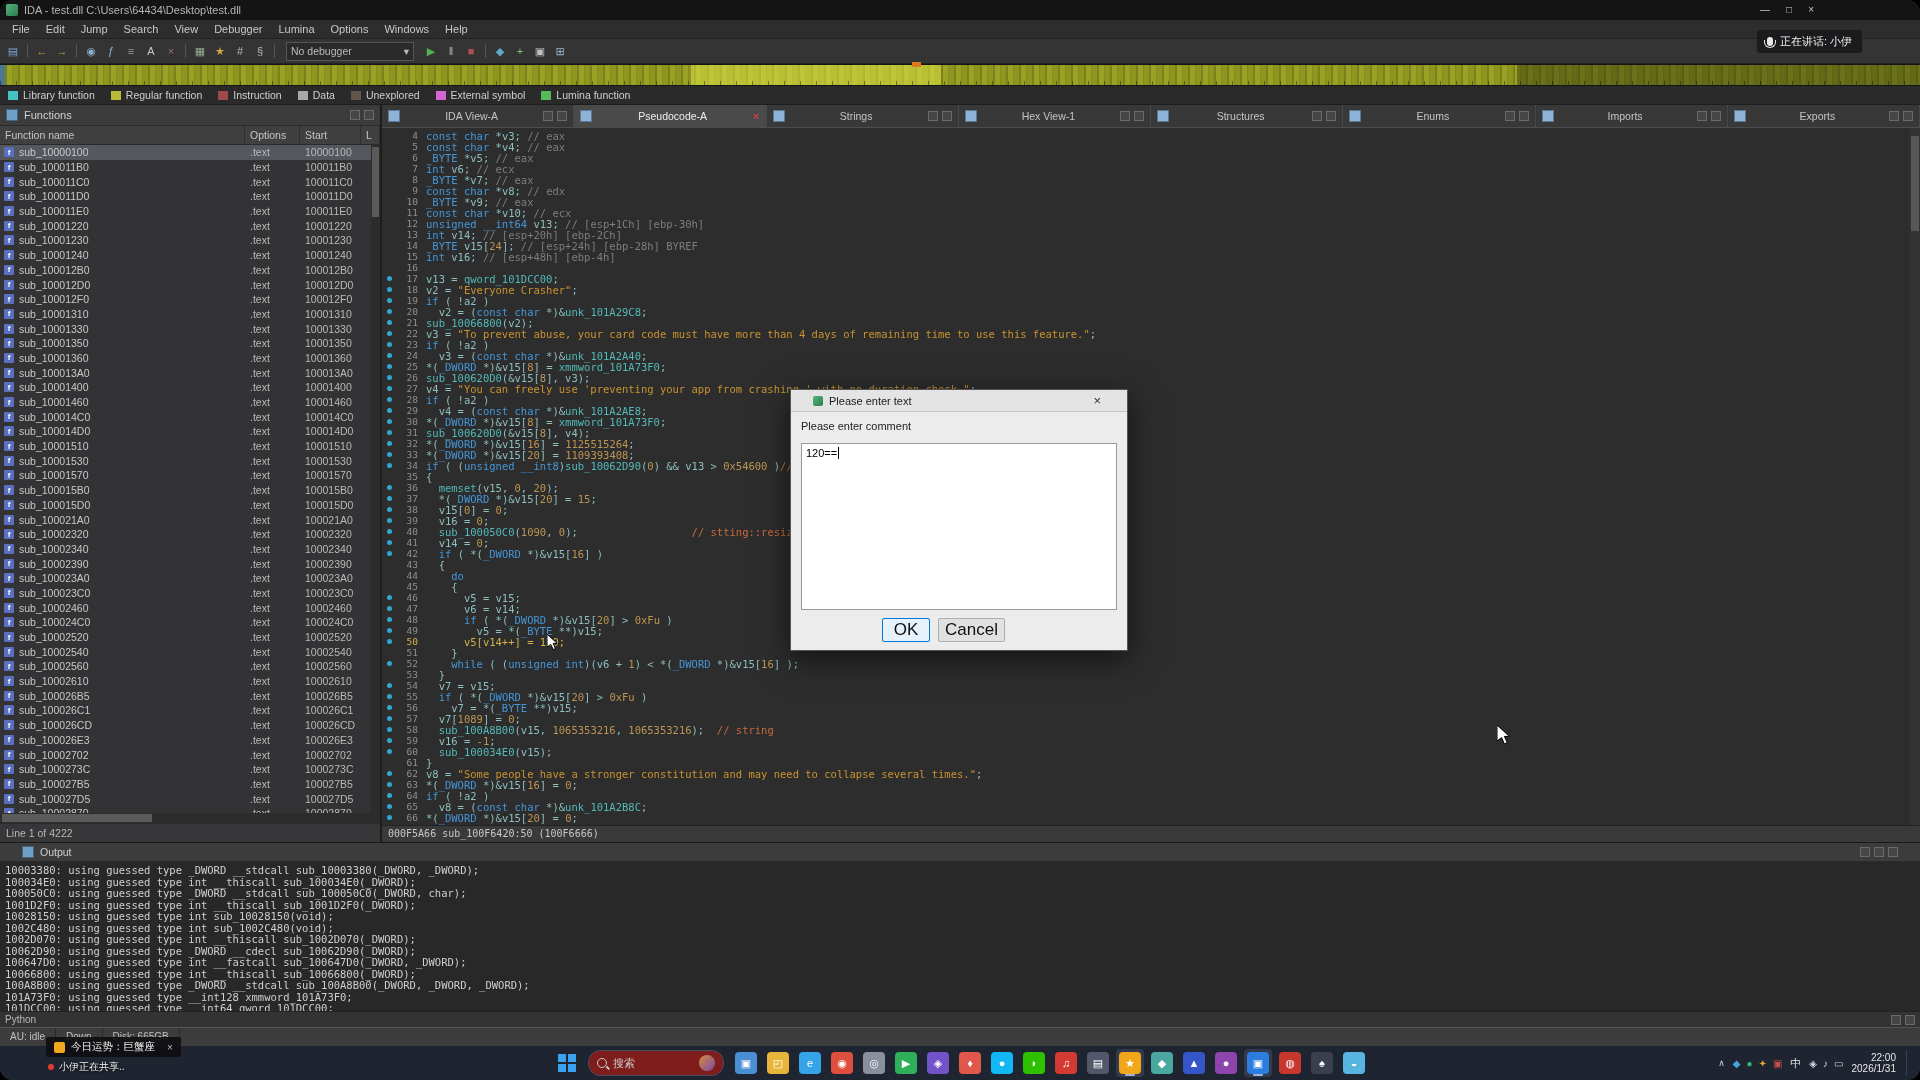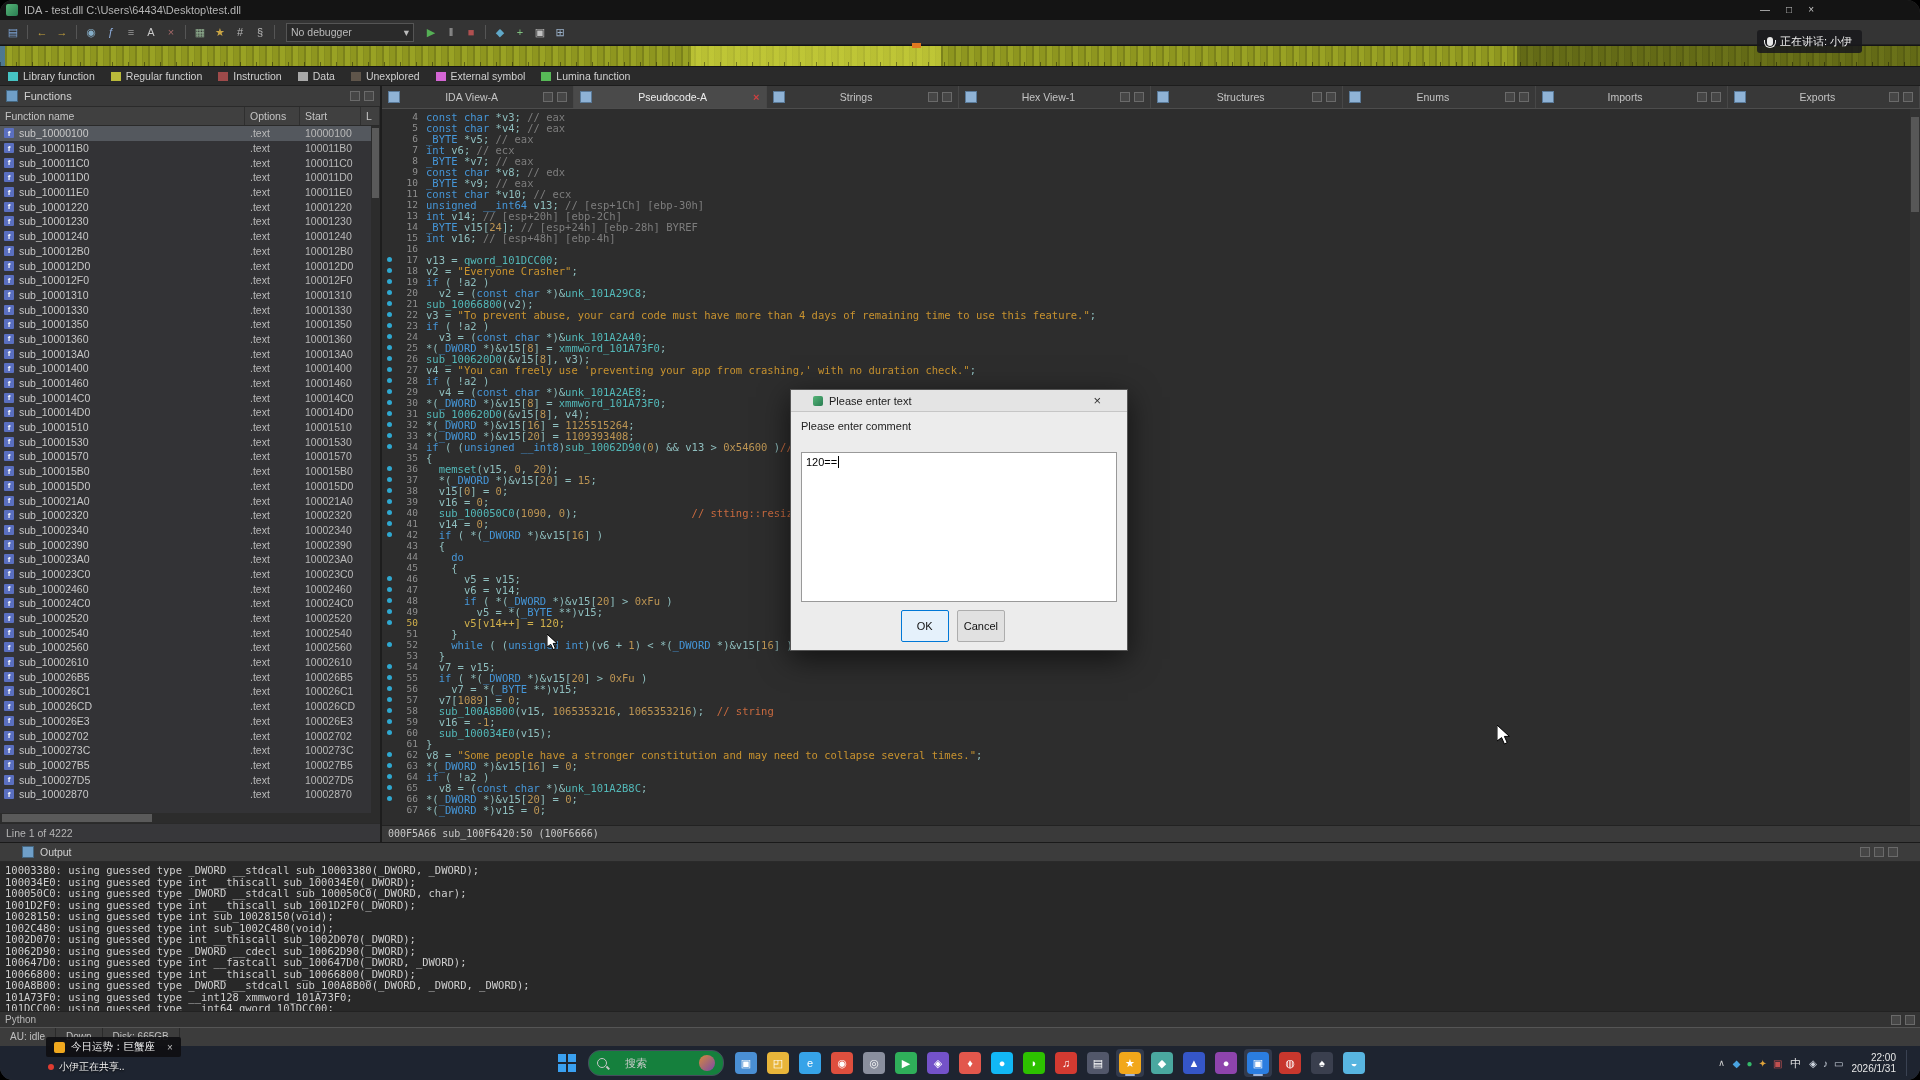--- a/index.html
+++ b/index.html
@@ -89,21 +89,21 @@
   .pyline .lbl{color:#b8b8b8;font-size:10px;}
   .pyline .mini-btns{margin-left:auto;}
   
   .statusbar{height:18px;background:#3c3c3c;border-top:1px solid #555;display:flex;align-items:center;flex:0 0 auto;}
   .sb-seg{color:#c0c0c0;font-size:10px;padding:0 10px;border-right:1px solid #2a2a2a;line-height:18px;}
   
   .taskbar{height:34px;background:#1e2430;display:flex;align-items:center;flex:0 0 auto;padding:0 6px;}
   .tb-left-spacer{width:548px;flex:0 0 auto;}
   .tb-start{width:26px;height:26px;display:grid;grid-template-columns:8px 8px;grid-template-rows:8px 8px;gap:2px;place-content:center;border-radius:4px;}
   .tb-start i{background:#3aa0f0;display:block;}
-  .tb-search{height:24px;width:118px;background:#15803d;border:1px solid #454d5e;border-radius:12px;display:flex;align-items:center;gap:18px;padding:0 8px;margin:0 8px;}
+  .tb-search{height:24px;width:118px;background:#7f1d1d;border:1px solid #454d5e;border-radius:12px;display:flex;align-items:center;gap:6px;padding:0 8px;margin:0 8px;}
   .mag{width:8px;height:8px;border:1.5px solid #c8c8c8;border-radius:50%;position:relative;display:inline-block;flex:0 0 auto;}
   .mag:after{content:"";position:absolute;width:4px;height:1.5px;background:#c8c8c8;transform:rotate(45deg);right:-4px;bottom:-1px;}
   .tb-search .ph{color:#ccc;font-size:11px;}
   .search-img{width:16px;height:16px;border-radius:8px;background:linear-gradient(135deg,#d8893a,#7a4aa8);margin-left:auto;flex:0 0 auto;}
   .tb-apps{display:flex;gap:4px;align-items:center;}
   .tb-app{width:28px;height:28px;display:flex;align-items:center;justify-content:center;border-radius:4px;position:relative;}
   .tb-app.running{background:#323a4c;}
   .tb-app.running:after{content:"";position:absolute;bottom:1px;left:9px;width:10px;height:2px;border-radius:1px;background:#9fb4d8;}
   .tb-app-ico{width:22px;height:22px;border-radius:4px;color:#fff;font-size:11px;display:inline-flex;align-items:center;justify-content:center;}
   .tb-spring{flex:1;}
@@ -117,25 +117,25 @@
   .tb-sliver{width:3px;height:26px;border-left:1px solid #3a4252;margin-left:2px;}
   
   .dialog{position:absolute;left:790px;top:389px;width:336px;height:260px;background:#ececec;border:1px solid #555;
      box-shadow:0 8px 28px rgba(0,0,0,.6);z-index:40;display:flex;flex-direction:column;}
   .dlg-title{height:21px;background:#e4e4e4;border-bottom:1px solid #c6c6c6;display:flex;align-items:center;gap:6px;padding:0 22px;}
   .dlg-ico{width:10px;height:10px;border-radius:2px;background:linear-gradient(135deg,#56b578,#2a7d52);}
   .dlg-title .t{color:#1a1a1a;font-size:11px;}
   .dlg-close{margin-left:auto;color:#333;font-size:13px;padding:0 4px;}
   .dlg-body{flex:1;padding:8px 10px;display:flex;flex-direction:column;}
   .dlg-label{color:#222;font-size:11px;}
-  .dlg-field{flex:1;margin-top:20px;background:#fff;border:1px solid #999;padding:3px 4px;font-size:11px;color:#000;
+  .dlg-field{flex:1;margin-top:11px;background:#fff;border:1px solid #999;padding:3px 4px;font-size:11px;color:#000;
      font-family:"Liberation Sans",sans-serif;}
   .caret{display:inline-block;width:1px;height:12px;background:#000;vertical-align:text-bottom;margin-left:1px;}
   .dlg-buttons{display:flex;justify-content:flex-end;padding-right:112px;gap:8px;margin-top:8px;}
-  .btn{height:32px;min-width:48px;font-size:11px;background:#e1e1e1;border:1px solid #adadad;border-radius:2px;
+  .btn{height:24px;min-width:48px;font-size:17px;background:#e1e1e1;border:1px solid #adadad;border-radius:2px;
      font-family:"Liberation Sans",sans-serif;color:#111;}
   .btn.ok{background:#e5f1fb;border-color:#0078d7;}
   
   .speak-pill{position:absolute;top:30px;right:58px;z-index:80;background:rgba(25,25,28,.88);border-radius:3px;
      display:flex;align-items:center;padding:4px 10px;gap:7px;}
   .mic{display:inline-block;width:6px;height:9px;background:#e8e8e8;border-radius:3px;position:relative;}
   .mic:after{content:"";position:absolute;left:-3px;top:3px;width:10px;height:7px;border:1.5px solid #e8e8e8;border-top:none;border-radius:0 0 6px 6px;}
   .speak-pill .tx{color:#f0f0f0;font-size:11px;white-space:nowrap;}
   .share-box{position:absolute;left:46px;bottom:6px;z-index:80;display:flex;flex-direction:column;gap:3px;}
   .share-line1{background:rgba(15,15,18,.92);border-radius:2px;display:flex;align-items:center;gap:6px;padding:3px 8px;}
@@ -155,20 +155,32 @@
   <div class="titlebar">
     <span class="app-ico"></span>
     <span class="title-text">IDA - test.dll C:\Users\64434\Desktop\test.dll</span>
     <div class="win-controls">
       <span>—</span>
       <span>□</span>
       <span>×</span>
     </div>
   </div>
 
+  <div class="menubar">
+      <span class="menu-item">File</span>
+      <span class="menu-item">Edit</span>
+      <span class="menu-item">Jump</span>
+      <span class="menu-item">Search</span>
+      <span class="menu-item">View</span>
+      <span class="menu-item">Debugger</span>
+      <span class="menu-item">Lumina</span>
+      <span class="menu-item">Options</span>
+      <span class="menu-item">Windows</span>
+      <span class="menu-item">Help</span>
+    </div>
 
   <div class="toolbar">
     <div class="tb-group">
         <span class="tb-btn" style="color: rgb(122, 160, 208);">▤</span>
         <span class="tb-sep"></span>
         <span class="tb-btn" style="color: rgb(199, 163, 59);">←</span>
         <span class="tb-btn" style="color: rgb(199, 163, 59);">→</span>
         <span class="tb-sep"></span>
         <span class="tb-btn" style="color: rgb(134, 174, 200);">◉</span>
         <span class="tb-btn" style="color: rgb(143, 176, 224);">ƒ</span>

